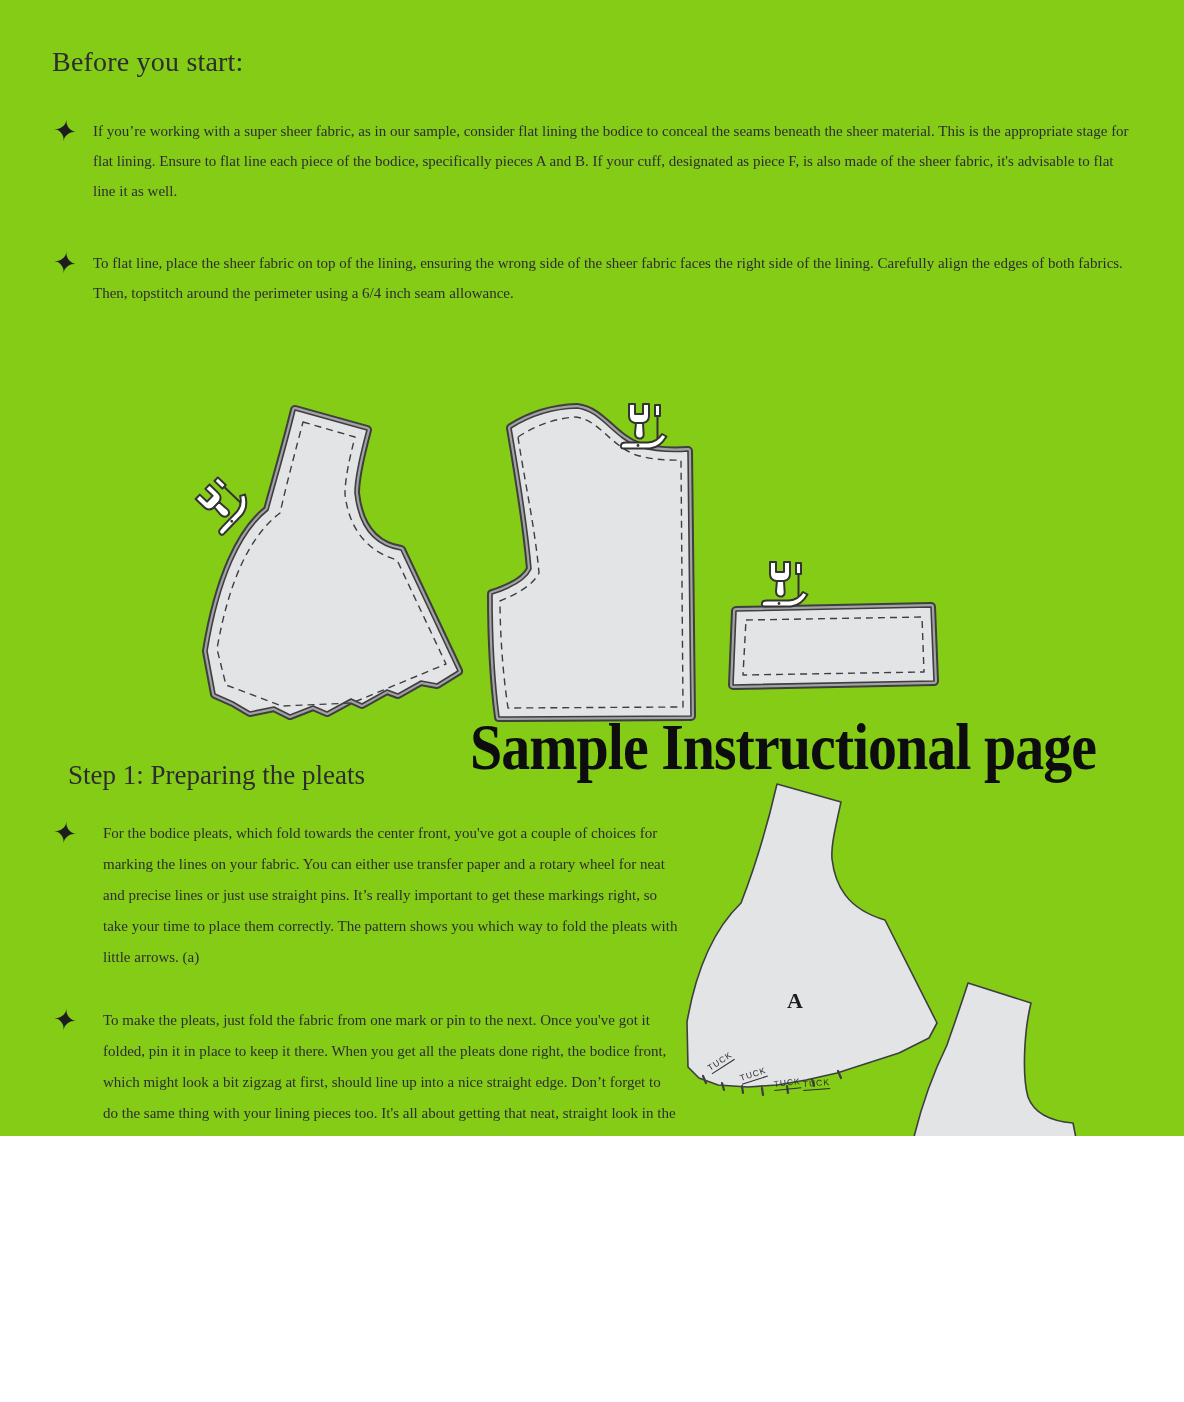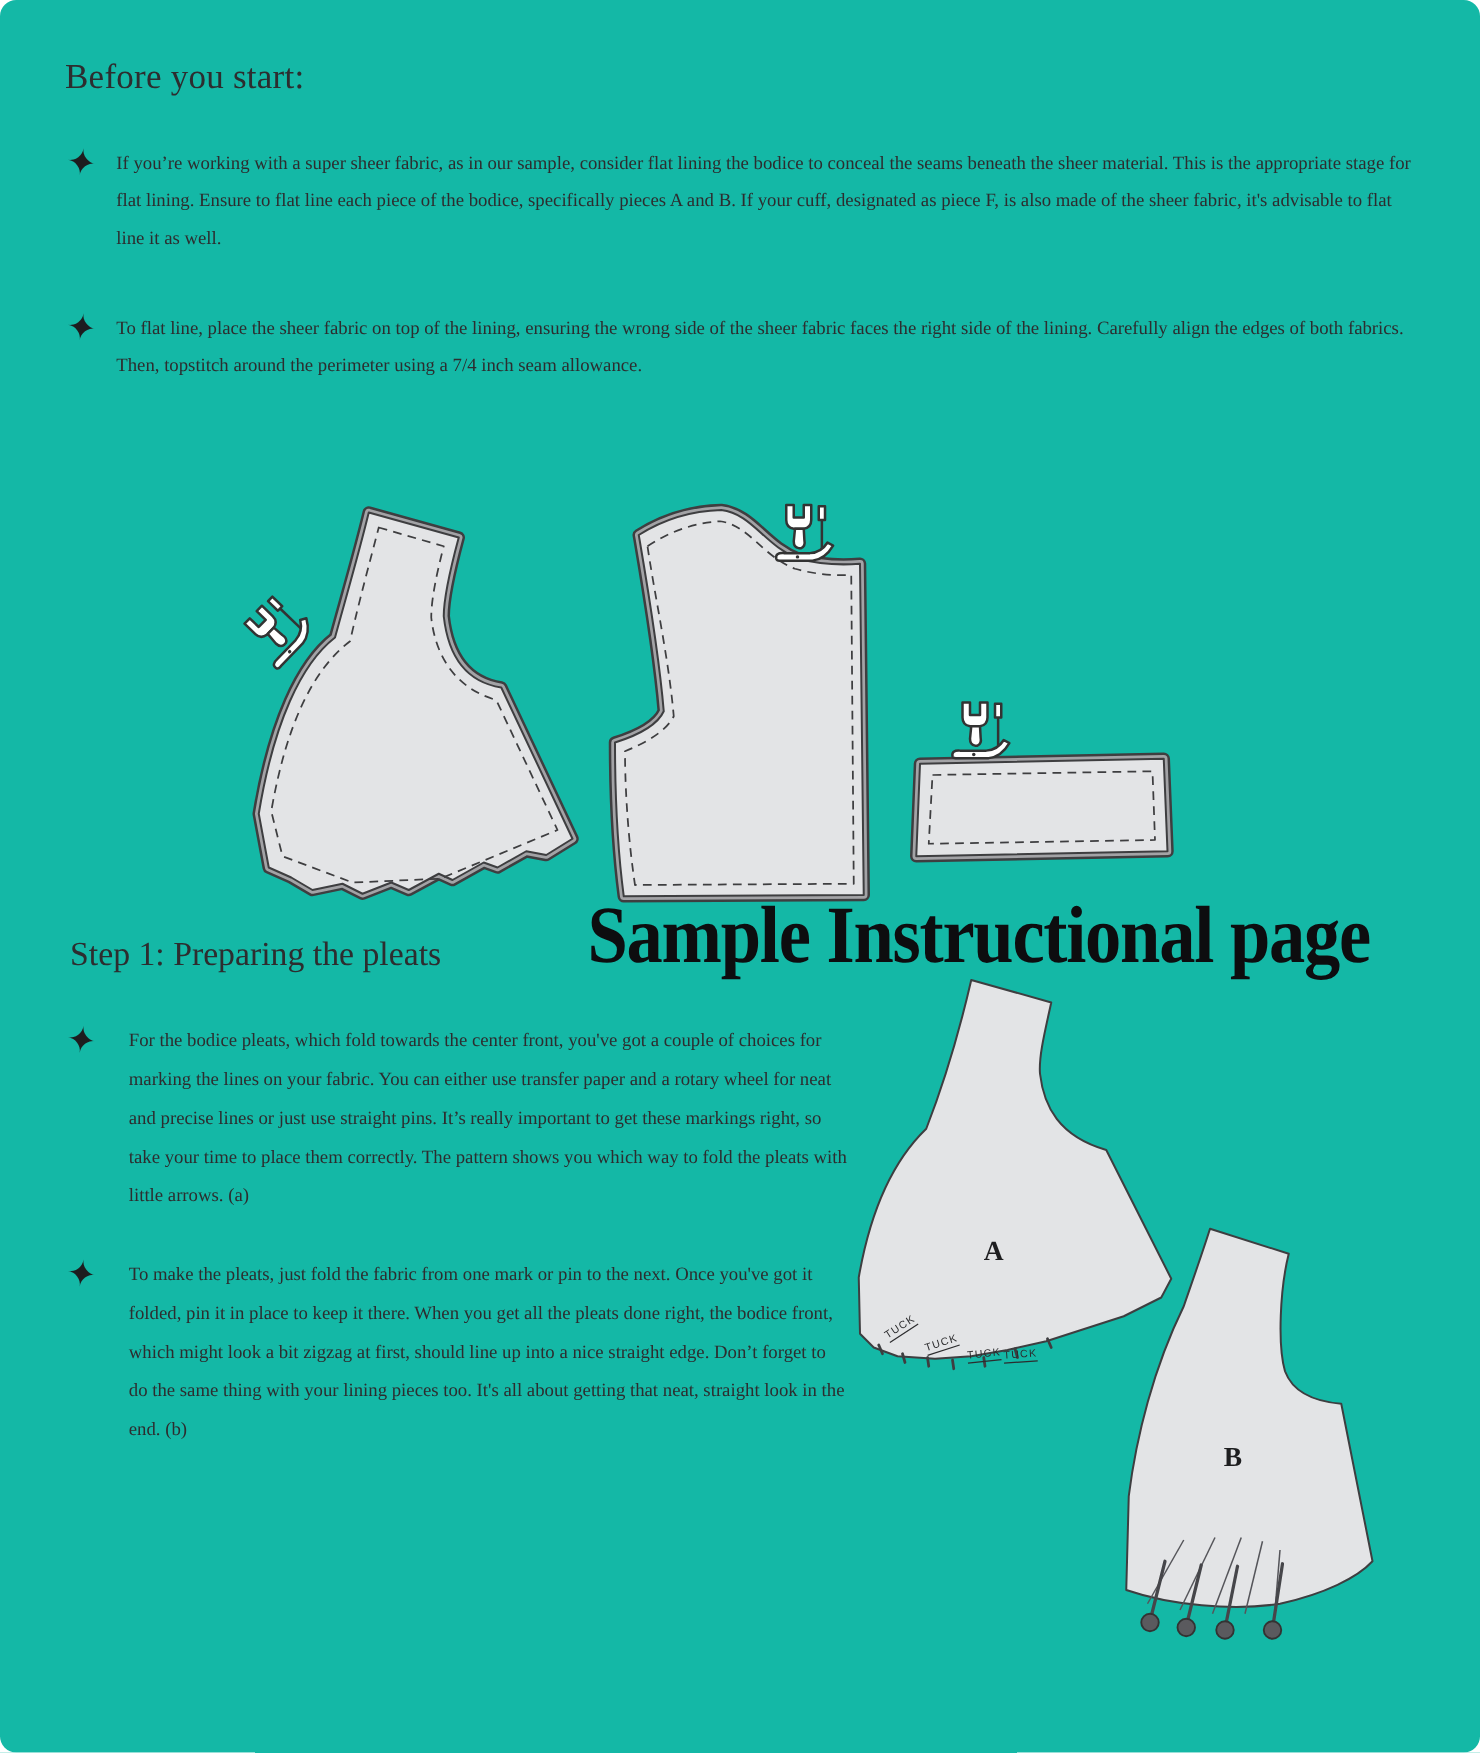--- a/index.html
+++ b/index.html
@@ -3,40 +3,40 @@
 <meta charset="utf-8">
 <style>
   :root{
     --text:#2d2d2f;
     --fab:#e3e4e6;
     --line:#3e3e40;
     --band:#a3a3a6;
   }
   html,body{margin:0;padding:0;background:#fff;}
   .page{
-    position:relative;width:1184px;height:1402px;background:#14b8a6;
-    font-family:"Liberation Serif", serif;color:var(--text);overflow:hidden;border-radius:13px;
+    position:relative;width:1184px;height:1136px;background:#84cc16;
+    font-family:"Liberation Serif", serif;color:var(--text);overflow:hidden;
   }
   .before-heading{
     position:absolute;left:52px;top:46px;margin:0;
     font-size:28px;font-weight:400;letter-spacing:.2px;
   }
   .bullet-list{position:absolute;margin:0;padding:0;list-style:none;}
   .bullet-list.top{left:50px;top:116px;width:1085px;}
   .bullet-list.step{left:50px;top:818px;width:628px;}
   .bullet{display:flex;align-items:flex-start;gap:13px;margin:0 0 42px 0;}
   .bullet-list.step .bullet{margin-bottom:32px;}
   .star{
     flex:0 0 30px;font-size:29px;line-height:30px;text-align:center;
     transform:rotate(8deg);color:#1d1d1f;
   }
   .bullet p{margin:0;font-size:15px;line-height:30px;}
   .bullet-list.step .bullet p{line-height:31px;margin-left:10px;}
   .step-heading{
-    position:absolute;left:52px;top:744px;margin:4px;
+    position:absolute;left:52px;top:744px;margin:16px;
     font-size:27px;font-weight:400;
   }
   .watermark{
     position:absolute;left:425px;top:710px;width:716px;margin:0;
     font-size:58px;font-weight:700;letter-spacing:-1px;white-space:nowrap;
     text-align:center;color:#0d0d0f;
     transform:scaleY(1.12);transform-origin:top center;
   }
   svg.art{position:absolute;left:0;top:0;pointer-events:none;}
   .fab{fill:var(--fab);stroke:var(--line);stroke-width:1.6;stroke-linejoin:round;}
@@ -61,21 +61,21 @@
 
   <h1 class="before-heading">Before you start:</h1>
 
   <ul class="bullet-list top">
     <li class="bullet">
       <span class="star">✦</span>
       <p>If you’re working with a super sheer fabric, as in our sample, consider flat lining the bodice to conceal the seams beneath the sheer material. This is the appropriate stage for flat lining. Ensure to flat line each piece of the bodice, specifically pieces A and B. If your cuff, designated as piece F, is also made of the sheer fabric, it's advisable to flat line it as well.</p>
     </li>
     <li class="bullet">
       <span class="star">✦</span>
-      <p>To flat line, place the sheer fabric on top of the lining, ensuring the wrong side of the sheer fabric faces the right side of the lining. Carefully align the edges of both fabrics. Then, topstitch around the perimeter using a 7/4 inch seam allowance.</p>
+      <p>To flat line, place the sheer fabric on top of the lining, ensuring the wrong side of the sheer fabric faces the right side of the lining. Carefully align the edges of both fabrics. Then, topstitch around the perimeter using a 6/4 inch seam allowance.</p>
     </li>
   </ul>
 
   <svg class="art" width="1184" height="1402" viewBox="0 0 1184 1402">
     <defs>
       <g id="pfoot">
         <path class="foot" d="M17,2 L17,14 Q17,20 23,21 L31,21 Q37,20 37,14 L37,2 L31,2 L31,12 L23,12 L23,2 Z"></path>
         <path class="foot" d="M24,21 L23,31 Q23,36 27,36.5 L29,36.5 Q32.5,35 31.5,30 L31,21 Z"></path>
         <path class="foot" d="M9,45 Q8,40 15,40.5 L36,40.5 Q45,40 50,32 L54.5,34.5 Q48,45.5 38,46.5 L13,46.5 Q9.5,47 9,45 Z"></path>
         <circle class="footdot" cx="26" cy="43.5" r="1.4"></circle>

